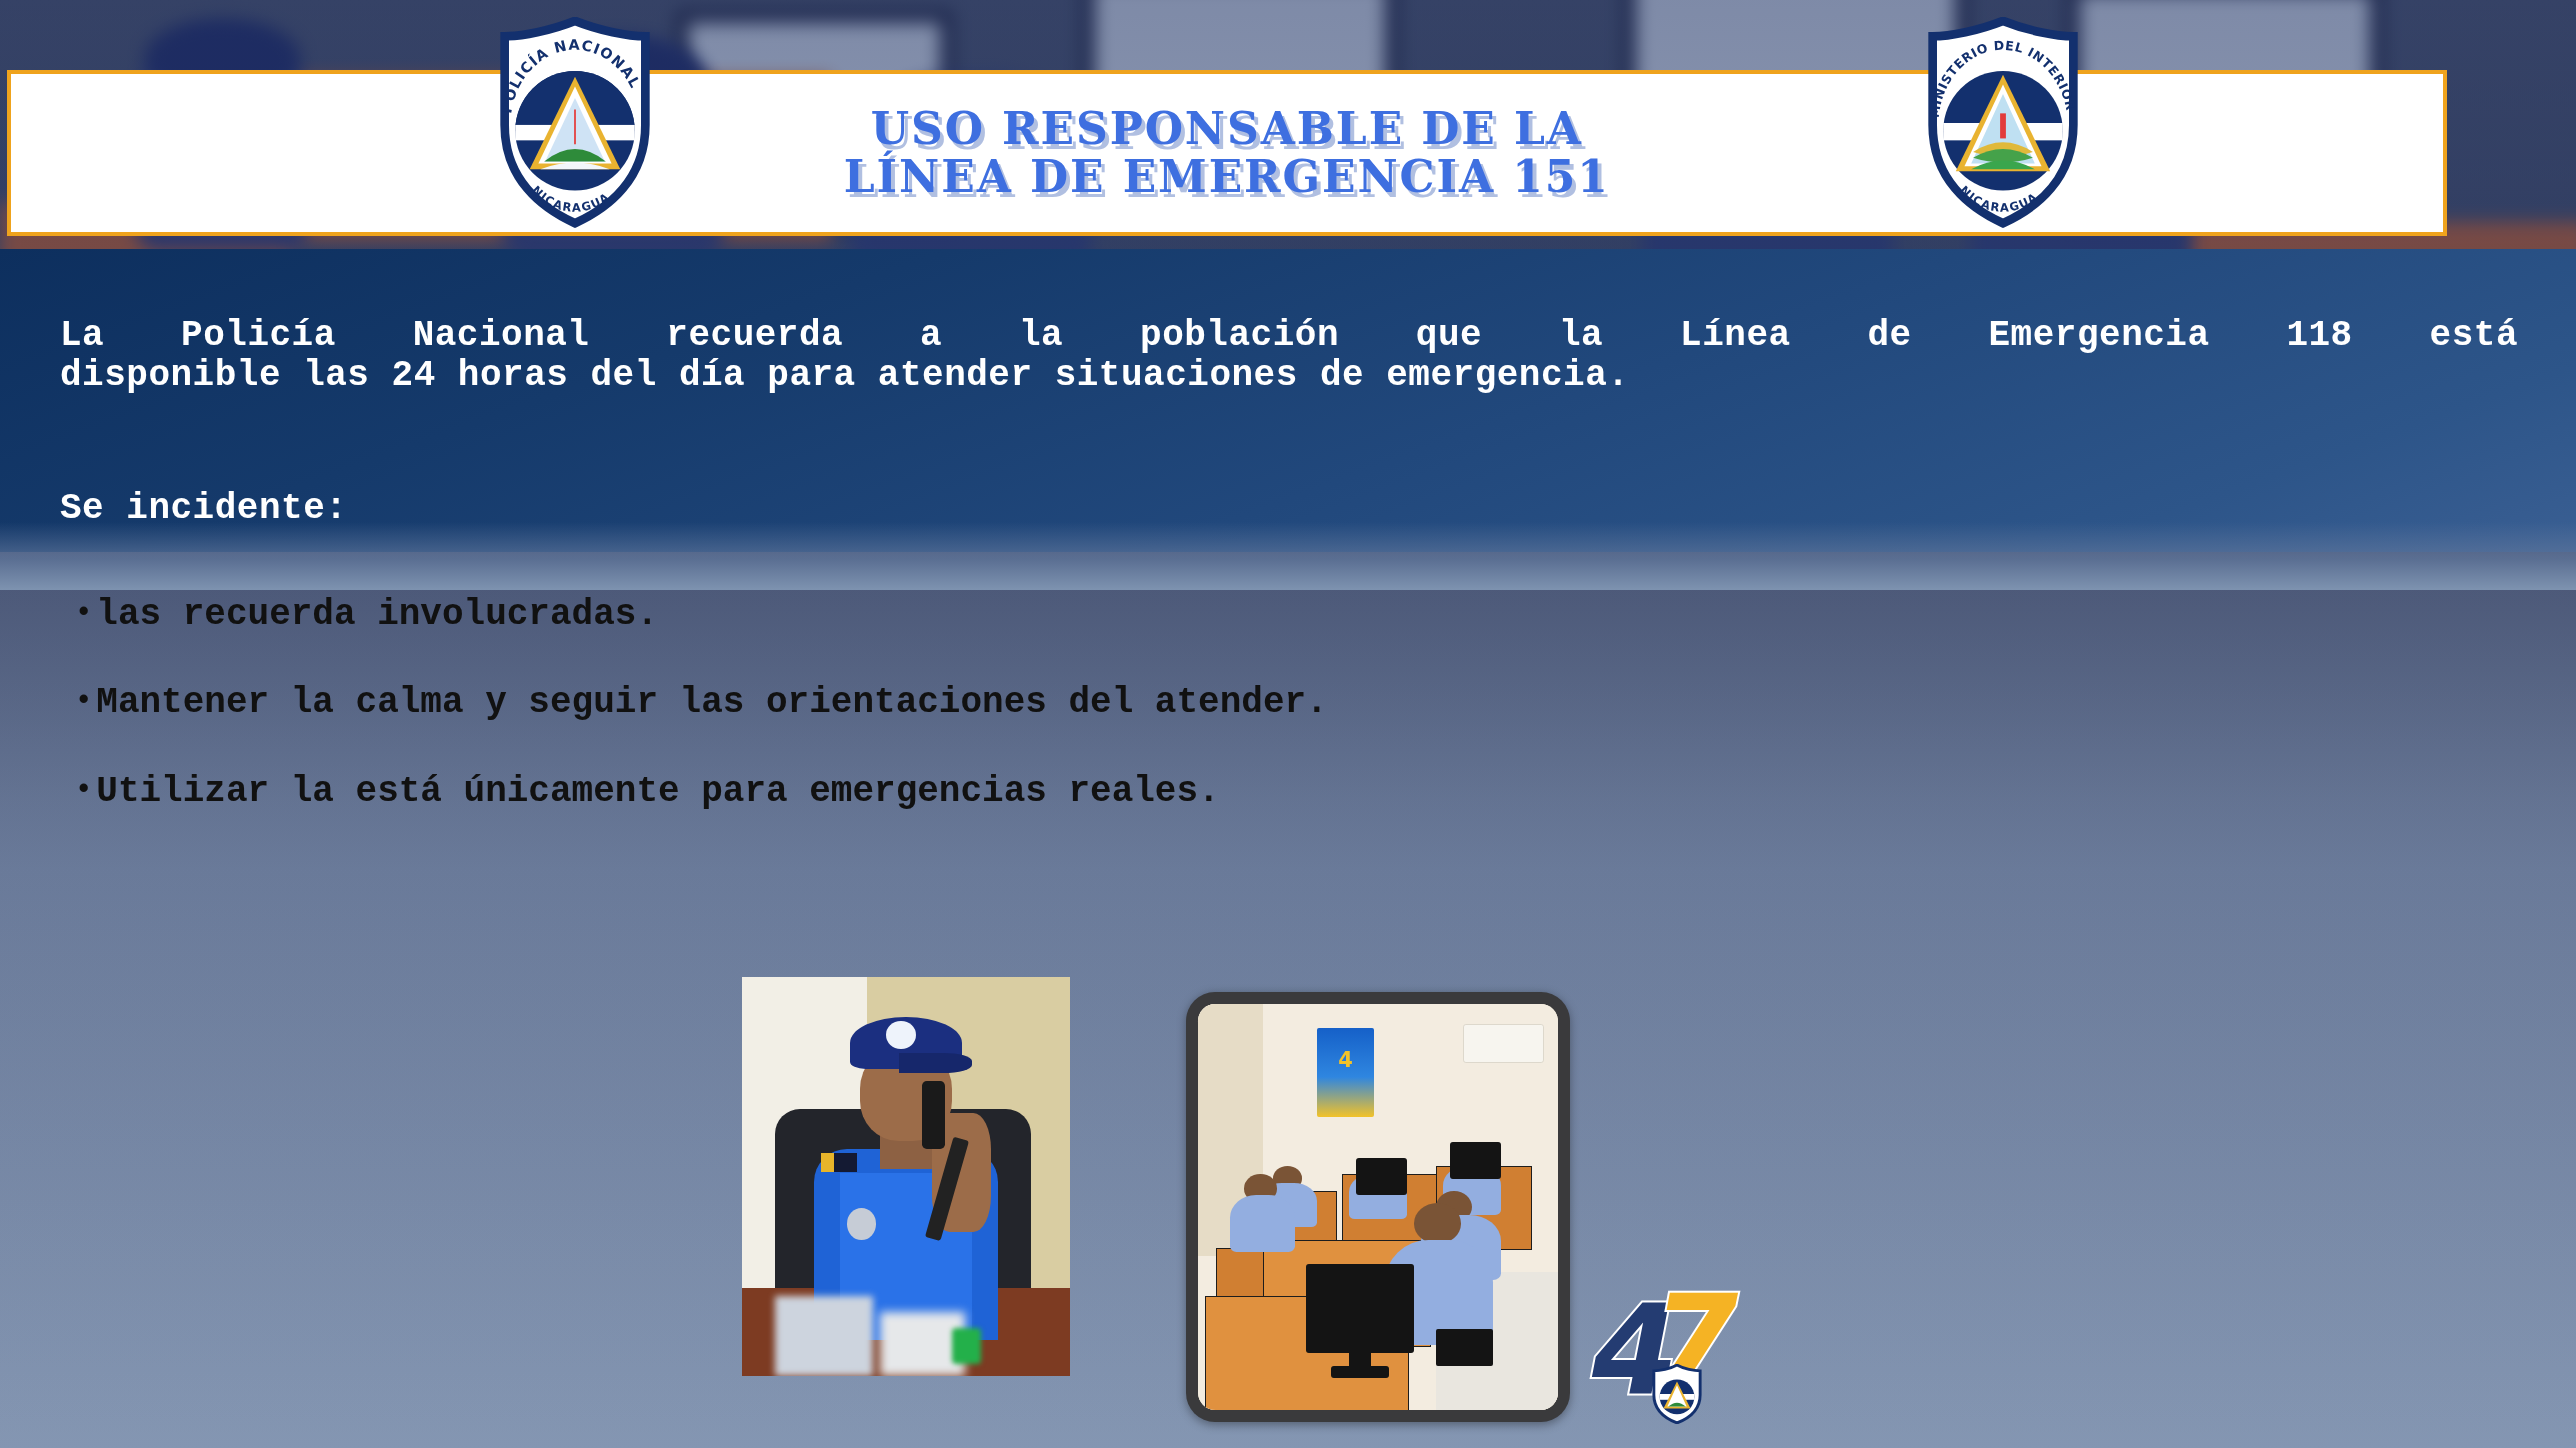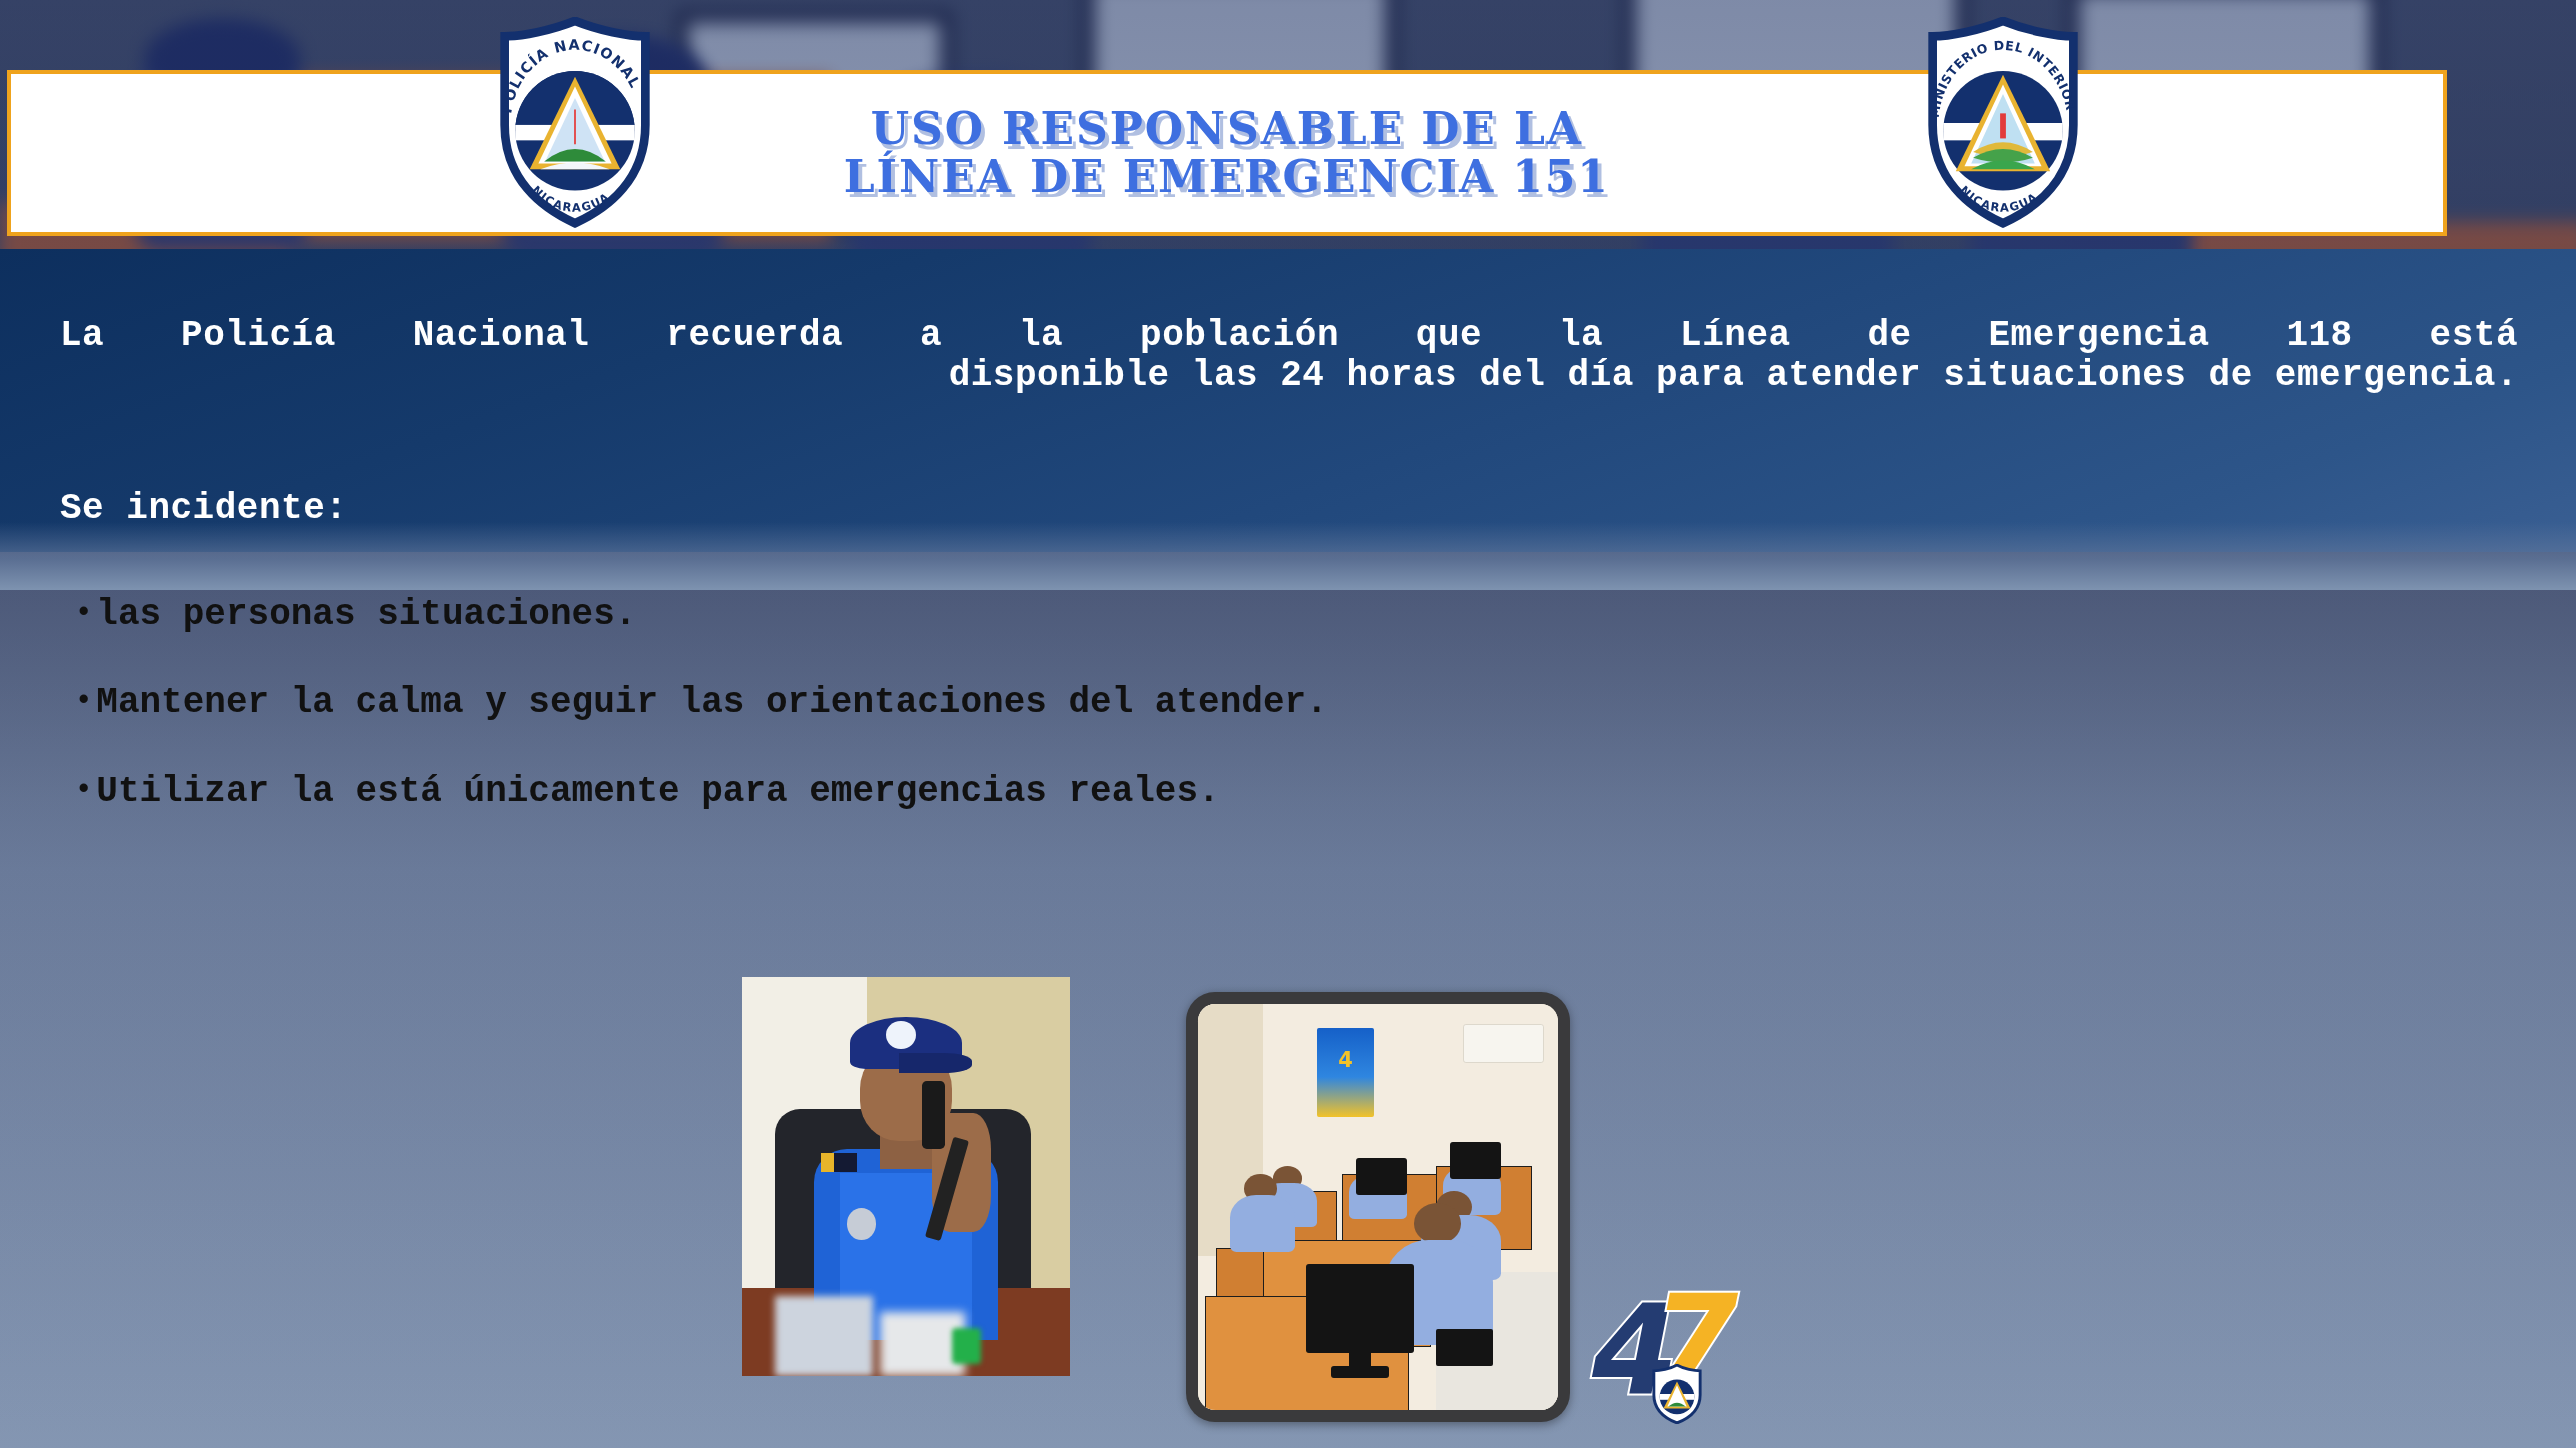--- a/index.html
+++ b/index.html
@@ -54,21 +54,21 @@
     background:linear-gradient(180deg,rgba(45,85,137,0) 0%,rgba(96,119,156,.75) 55%,#7e93b0 100%);
   }
   .introtext{
     position:absolute;color:#ffffff;font-size:36px;font-weight:bold;
     font-family:"Liberation Mono","DejaVu Sans Mono",monospace;
     letter-spacing:0.5px;
   }
   #intro-paragraph{left:60px;top:316px;width:2458px;text-align:justify;line-height:1.12;}
   #intro-paragraph > span{display:block;}
   #intro-line1{text-align:justify;text-align-last:justify;}
-  #intro-line2{text-align:right;}
+  #intro-line2{text-align:left;}
   #recommend-label{left:60px;top:488px;}
 
   
   #bullet-list{position:absolute;left:75px;top:594px;width:2453px;}
   .bullet-item{
     display:flex;align-items:flex-start;color:#111111;
     font-family:"Liberation Mono","DejaVu Sans Mono",monospace;
     font-weight:bold;font-size:36px;line-height:1.18;margin-bottom:46px;
   }
   .bullet-dot{flex:0 0 auto;margin-right:3.9px;font-size:29px;line-height:1.35;}
@@ -230,21 +230,21 @@
   <span id="intro-line2">disponible las 24 horas del día para atender situaciones de emergencia.</span>
 </div>
 
 <div id="recommend-label" class="introtext">Se incidente:</div>
 
 <div id="bullet-list">
 
   <div class="bullet-item" id="bullet-0">
     <span class="bullet-dot">•</span>
     <span class="bullet-text">
-      <span class="l2">las personas situaciones.</span>
+      <span class="l2">las recuerda involucradas.</span>
     </span>
   </div>
 
   <div class="bullet-item" id="bullet-1">
     <span class="bullet-dot">•</span>
     <span class="bullet-text">Mantener la calma y seguir las orientaciones del atender.</span>
   </div>
 
   <div class="bullet-item" id="bullet-2">
     <span class="bullet-dot">•</span>

